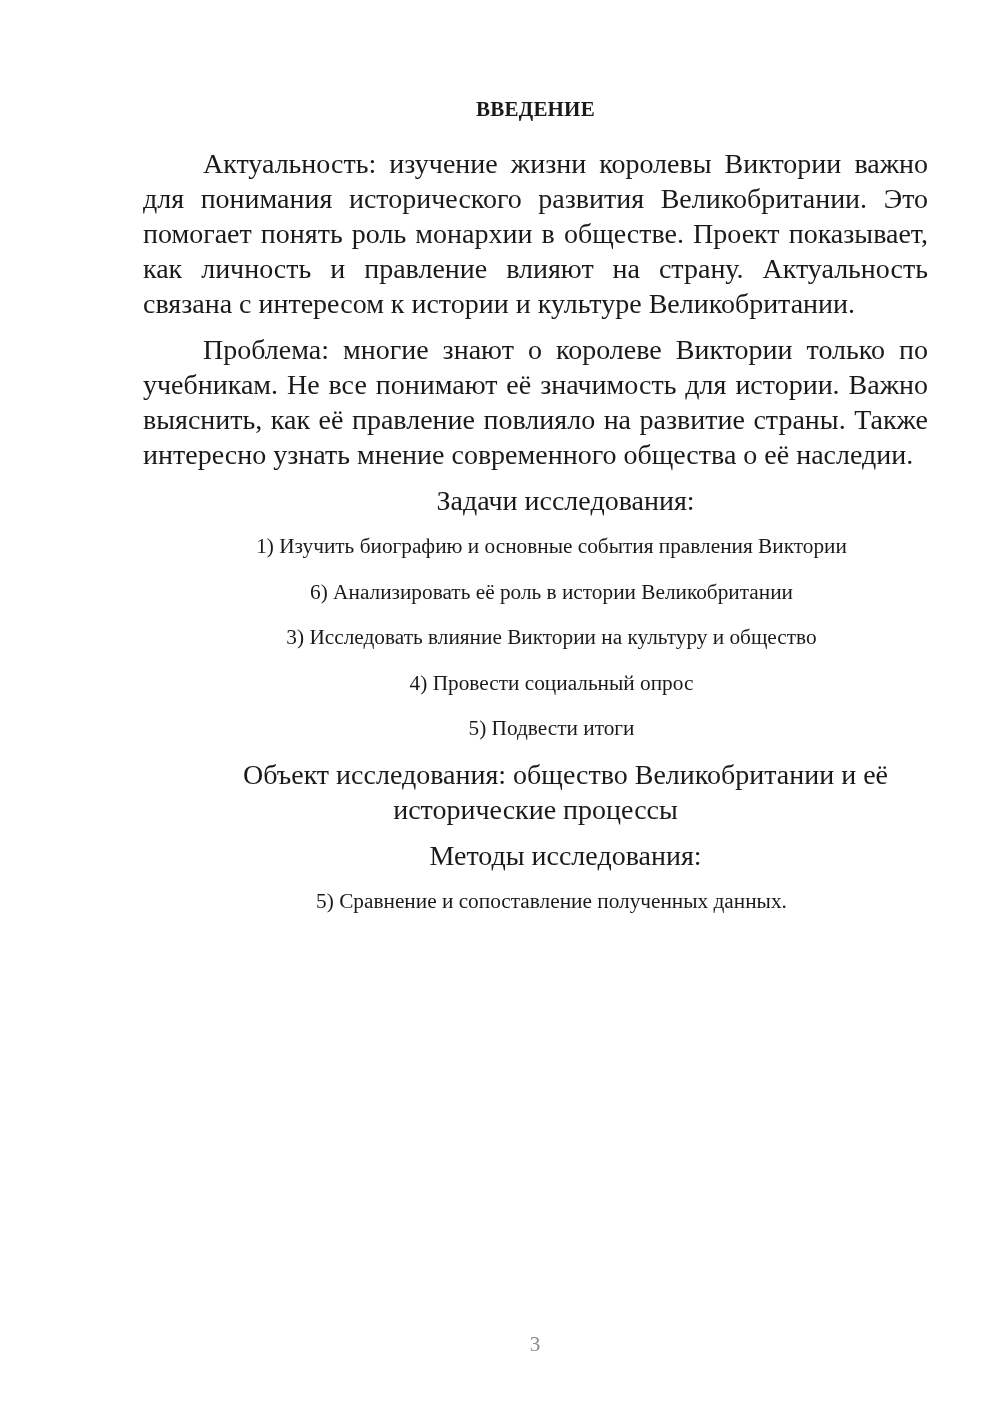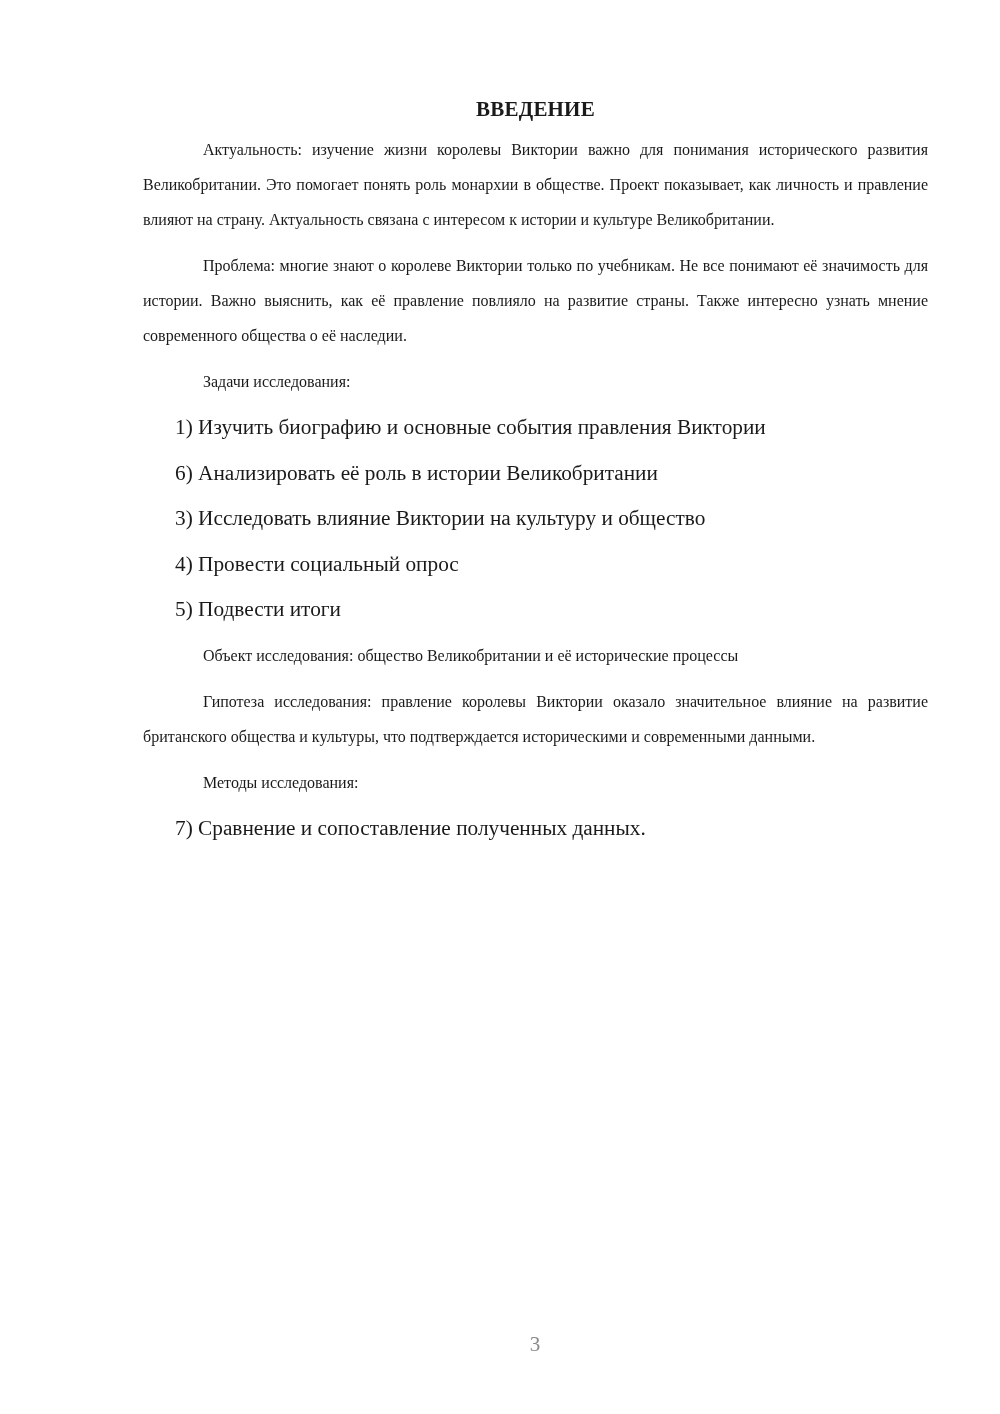--- a/index.html
+++ b/index.html
@@ -1,22 +1,22 @@
 <!DOCTYPE html>
 <html><head>
 <meta charset="utf-8">
 <style>
   html, body { margin: 0; padding: 0; background: #ffffff; }
   body { width: 1000px; height: 1414px; position: relative; overflow: hidden;
          font-family: "Liberation Serif", "DejaVu Serif", serif; color: #1a1a1a; }
   .page { position: absolute; left: 143px; top: 92px; width: 785px; }
-  .title { text-align: center; font-weight: bold; font-size: 21px; line-height: 35px; margin: 0 0 5px 0; letter-spacing: 0.2px; }
-  .p { font-size: 16px; line-height: 35px; text-align: justify; text-indent: 60px; margin: 0 0 11px 0; }
-  .p.left { text-align: left; }
-  .li { font-size: 21.3px; line-height: 35px; margin: 0 0 10.5px 32px; text-align: left; }
+  .title { text-align: center; font-weight: bold; font-size: 21px; line-height: 35px; margin: 0 0 19px 0; letter-spacing: 0.2px; }
+  .p { font-size: 28px; line-height: 35px; text-align: justify; text-indent: 60px; margin: 0 0 11px 0; }
+  .p.left { text-align: center; }
+  .li { font-size: 21.3px; line-height: 35px; margin: 0 0 10.5px 32px; text-align: center; }
   .pagenum { position: absolute; left: 0; width: 1070px; top: 1332px; text-align: center;
              font-size: 21px; color: #8a8a8a; }
 </style>
 </head>
 <body>
 
 <div class="page">
   <div class="title">ВВЕДЕНИЕ</div>
 
   <p class="p">Актуальность: изучение жизни королевы Виктории важно для понимания исторического развития Великобритании. Это помогает понять роль монархии в обществе. Проект показывает, как личность и правление влияют на страну. Актуальность связана с интересом к истории и культуре Великобритании.</p>
@@ -25,21 +25,20 @@
 
   <div>
     <div class="li">1) Изучить биографию и основные события правления Виктории</div>
     <div class="li">6) Анализировать её роль в истории Великобритании</div>
     <div class="li">3) Исследовать влияние Виктории на культуру и общество</div>
     <div class="li">4) Провести социальный опрос</div>
     <div class="li">5) Подвести итоги</div>
   </div>
 
   <p class="p left">Объект исследования: общество Великобритании и её исторические процессы</p>
-  <p class="p">Гипотеза исследования: правление королевы Виктории оказало значительное влияние на развитие британского общества и культуры, что подтверждается историческими и современными данными.</p>
   <p class="p left">Методы исследования:</p>
 
   <div>
-    <div class="li">7) Сравнение и сопоставление полученных данных.</div>
+    <div class="li">5) Сравнение и сопоставление полученных данных.</div>
   </div>
 </div>
 
 <div class="pagenum">3</div>
 
 </body></html>

